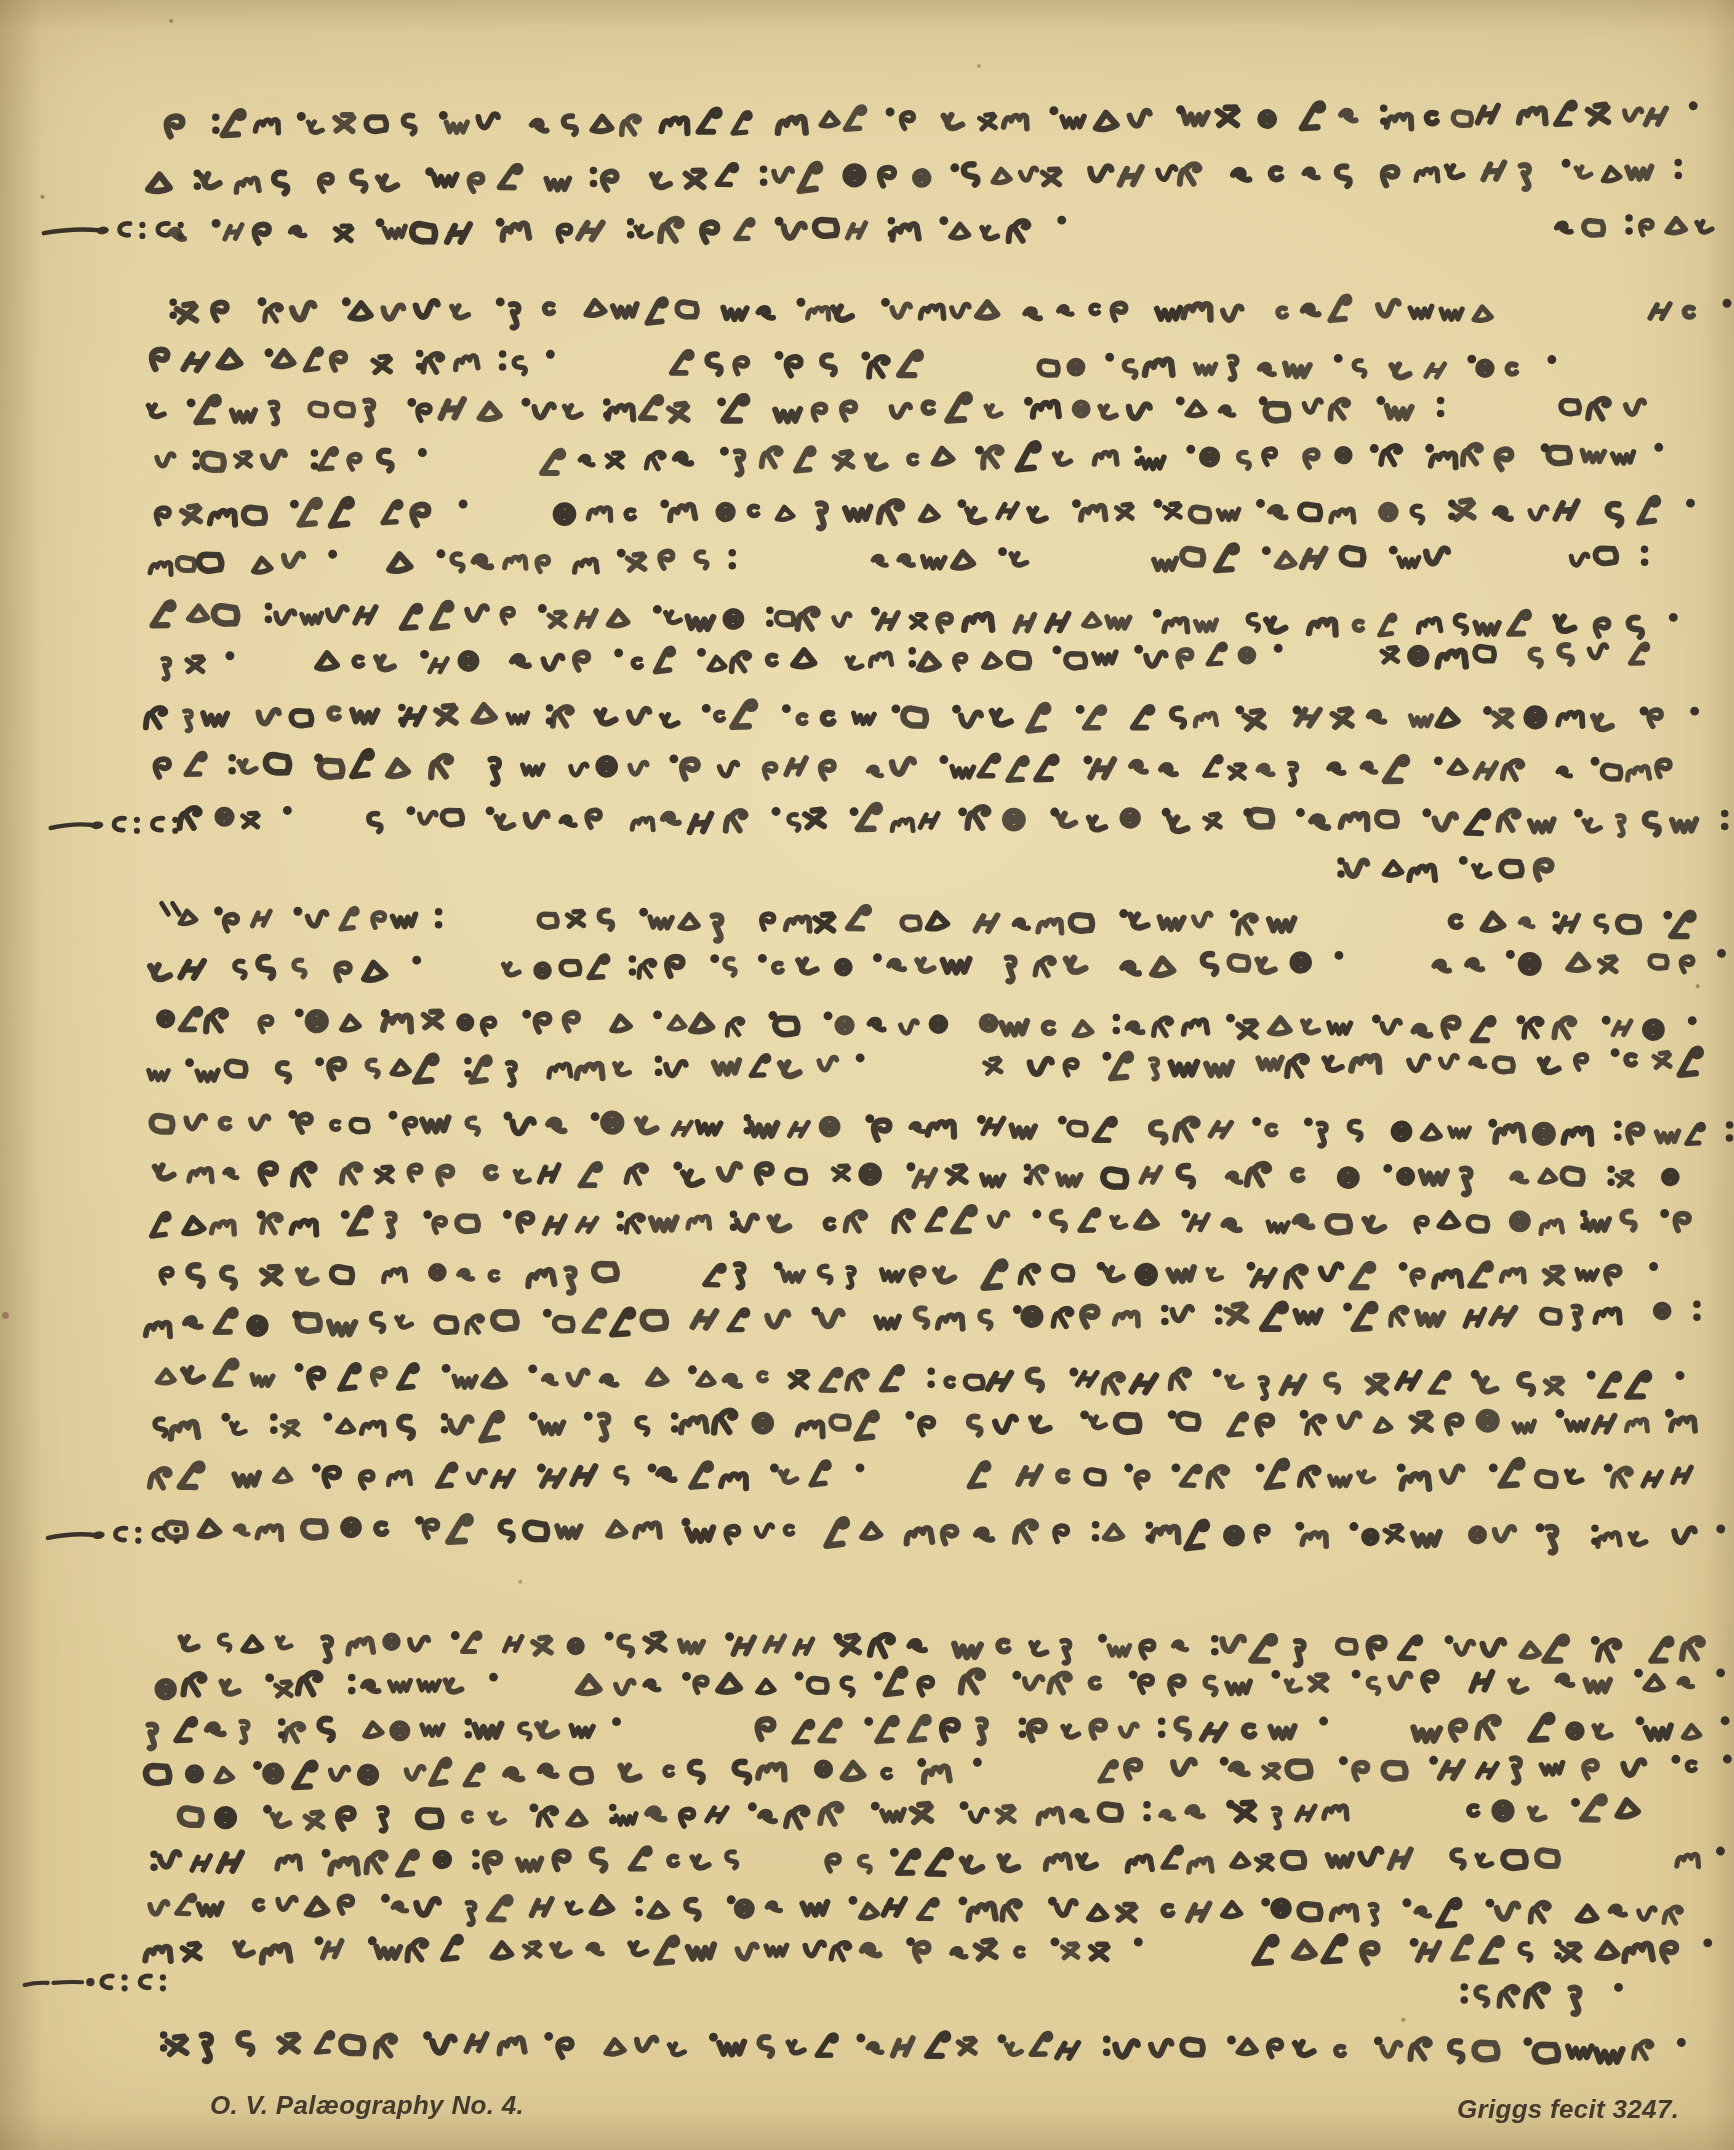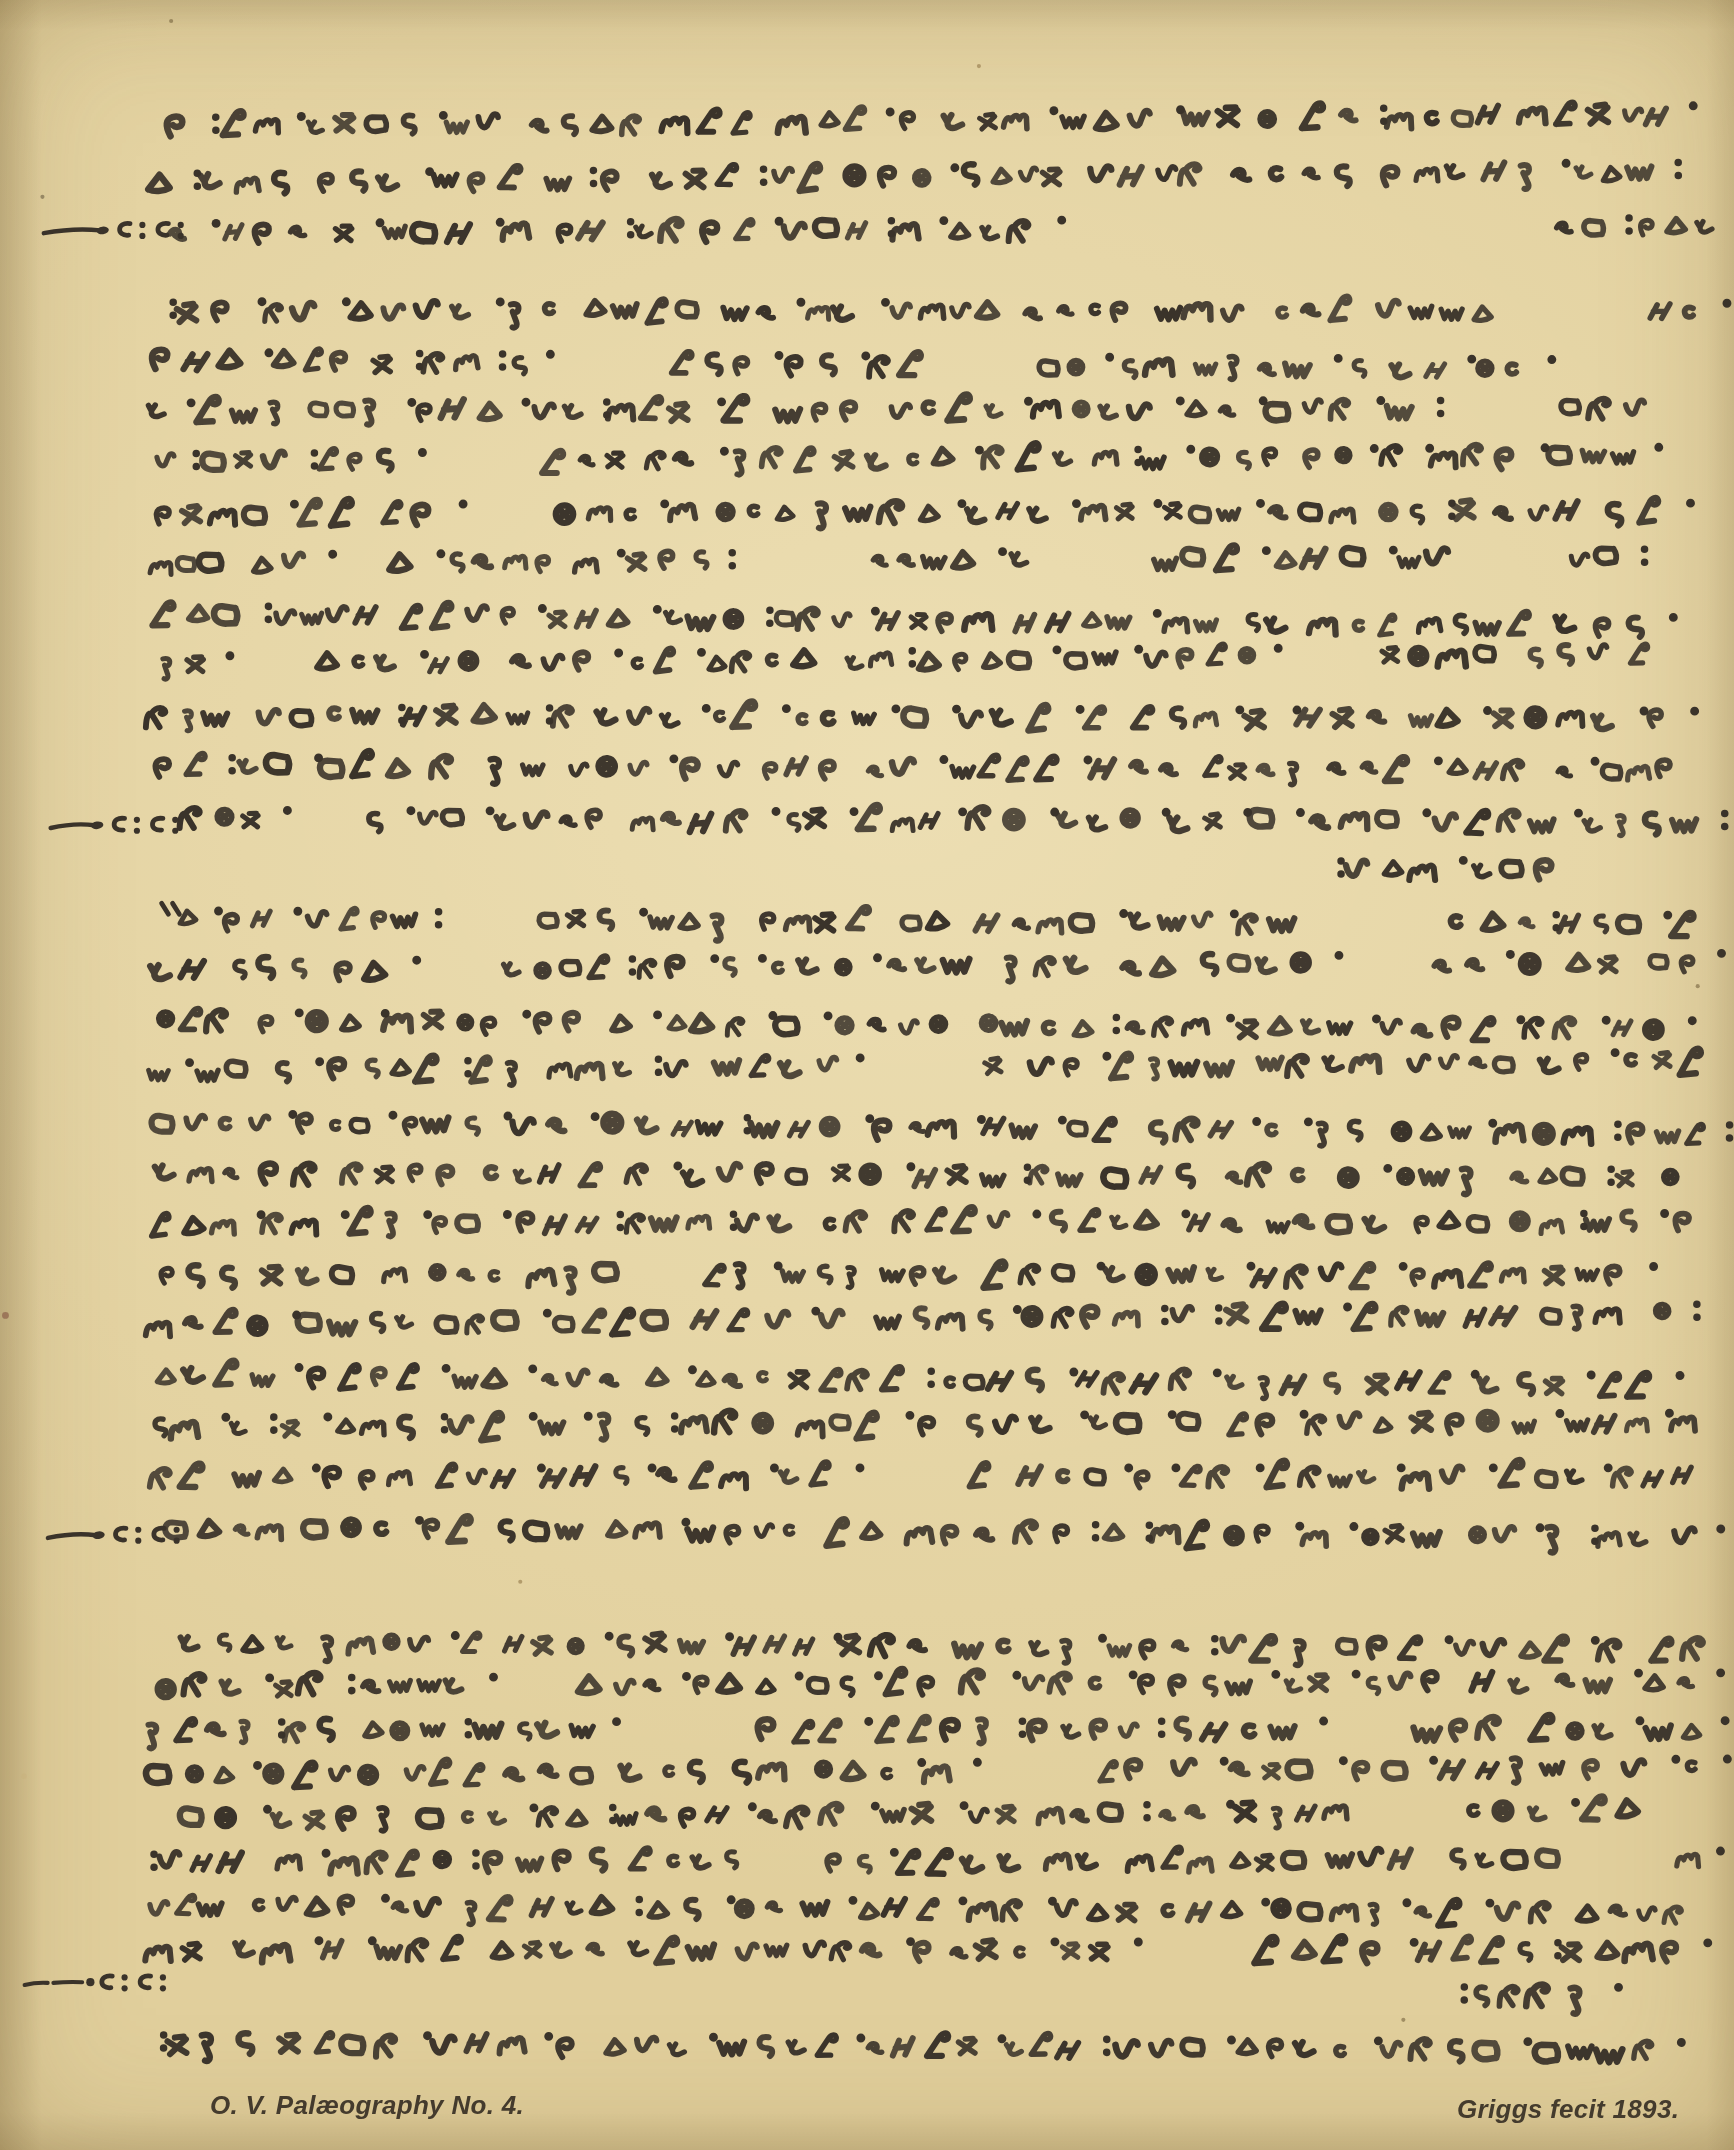--- a/index.html
+++ b/index.html
@@ -1985,15 +1985,15 @@
         <circle cx="35" cy="2594" r="4" fill="#c9b27e" opacity="0.55"></circle>
         <circle cx="2480" cy="1440" r="3" fill="#6b5a35" opacity="0.55"></circle>
         <circle cx="760" cy="2310" r="3" fill="#8a6f3f" opacity="0.55"></circle>
         <circle cx="1430" cy="96" r="3" fill="#8a6f3f" opacity="0.55"></circle>
         <circle cx="2050" cy="2950" r="3" fill="#6b5a35" opacity="0.55"></circle>
       </g>
     </svg>
 
   <div class="caption" id="cap-left" style="left: 210px; top: 2090px;">O. V. Palæography No. 4.</div>
 
-  <div class="caption" id="cap-right" style="left: 1457px; top: 2094px;">Griggs fecit 1893.</div>
+  <div class="caption" id="cap-right" style="left: 1457px; top: 2094px;">Griggs fecit 3247.</div>
 </div>
 
 
 </body></html>

